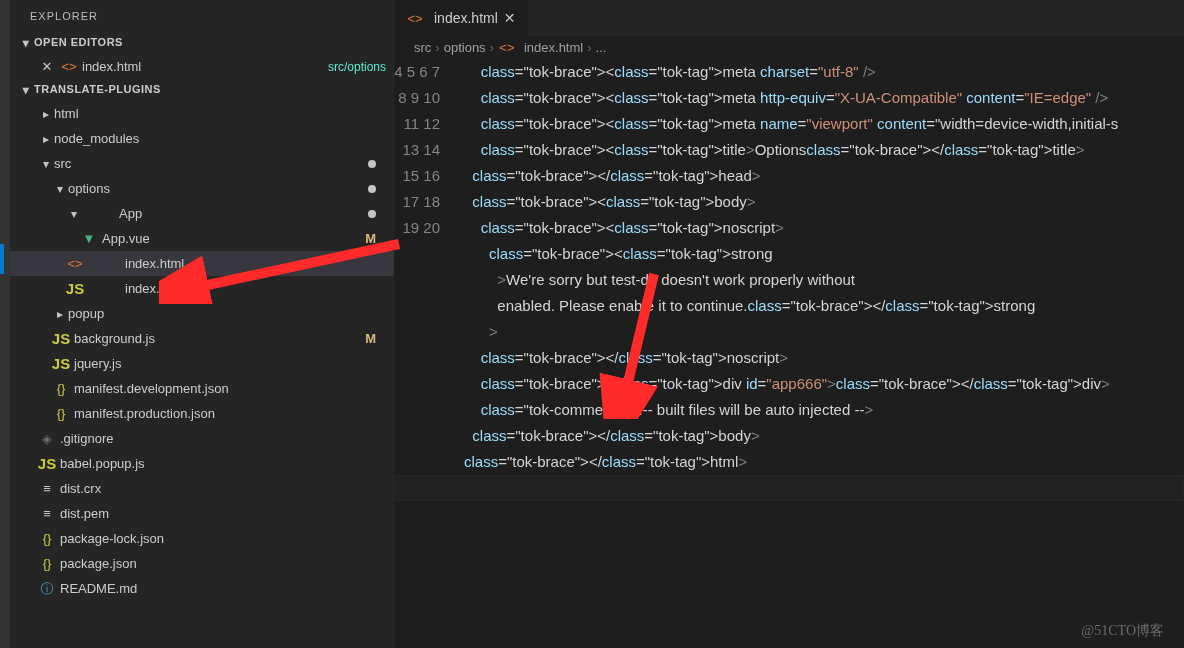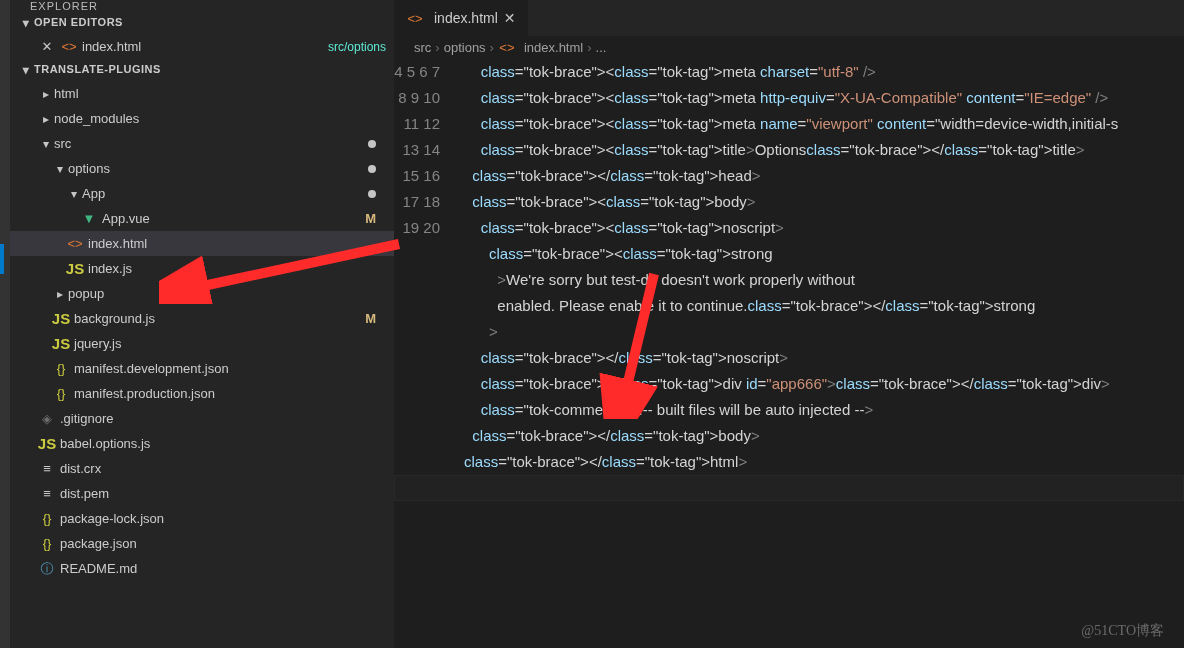--- a/index.html
+++ b/index.html
@@ -28,21 +28,21 @@
   background: #007acc;
 }
 .sidebar {
   width: 384px;
   background: #252526;
   display: flex;
   flex-direction: column;
   font-size: 13px;
 }
 .explorer-title {
-  padding: 0 20px;
+  padding: 10px 20px;
   font-size: 11px;
   letter-spacing: 1px;
   color: #bbbbbb;
 }
 .section-header {
   display: flex;
   padding: 4px 8px;
   font-weight: 700;
   font-size: 11px;
   letter-spacing: 0.5px;
@@ -71,21 +71,21 @@
 .tree-row .meta { color: #5eead4; font-size: 12px; margin-left: 6px; }
 .tree-row .mod-dot {
   width: 8px; height: 8px; border-radius: 50%;
   background: #c5c5c5; margin-right: 10px;
 }
 .tree-row .mod-letter {
   color: #d7ba7d; margin-right: 10px; font-weight: 600;
 }
 .indent-1 { padding-left: 28px; }
 .indent-2 { padding-left: 42px; }
-.indent-3 { padding-left: 56px; }
+.indent-3 { padding-left: 56px; gap: 37px; }
 .indent-4 { padding-left: 70px; }
 .icon {
   width: 18px;
   display: inline-flex;
   justify-content: center;
   align-items: center;
   margin-right: 4px;
   font-size: 13px;
 }
 .icon-close { color: #c5c5c5; }
@@ -253,21 +253,21 @@
       <div class="tree-row indent-2">
         <span class="icon icon-json">{}</span>
         <span class="label">manifest.production.json</span>
       </div>
       <div class="tree-row indent-1">
         <span class="icon icon-git">◈</span>
         <span class="label">.gitignore</span>
       </div>
       <div class="tree-row indent-1">
         <span class="icon icon-js">JS</span>
-        <span class="label">babel.options.js</span>
+        <span class="label">babel.popup.js</span>
       </div>
       <div class="tree-row indent-1">
         <span class="icon icon-text">≡</span>
         <span class="label">dist.crx</span>
       </div>
       <div class="tree-row indent-1">
         <span class="icon icon-text">≡</span>
         <span class="label">dist.pem</span>
       </div>
       <div class="tree-row indent-1">

